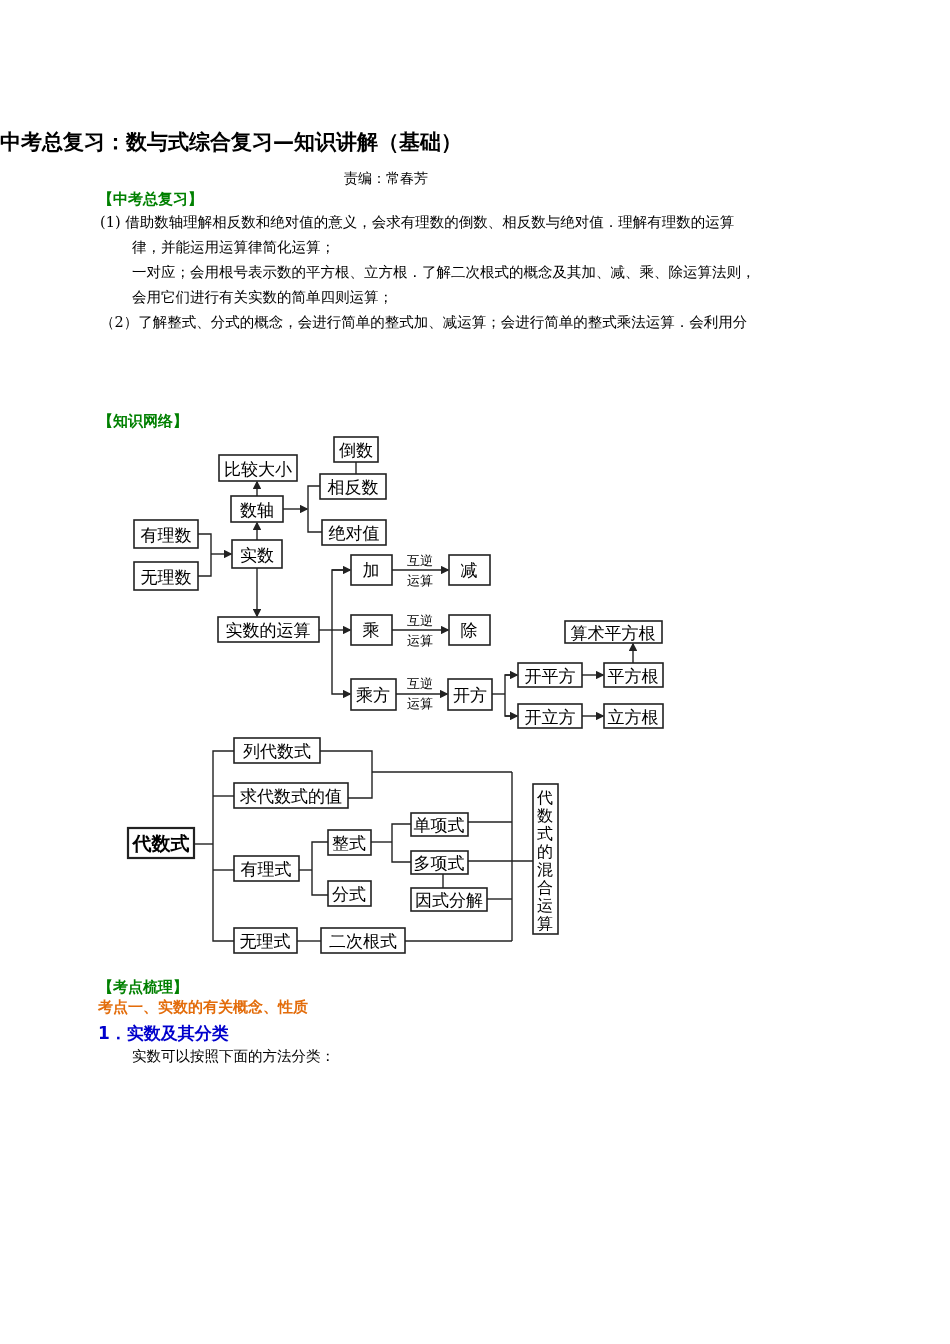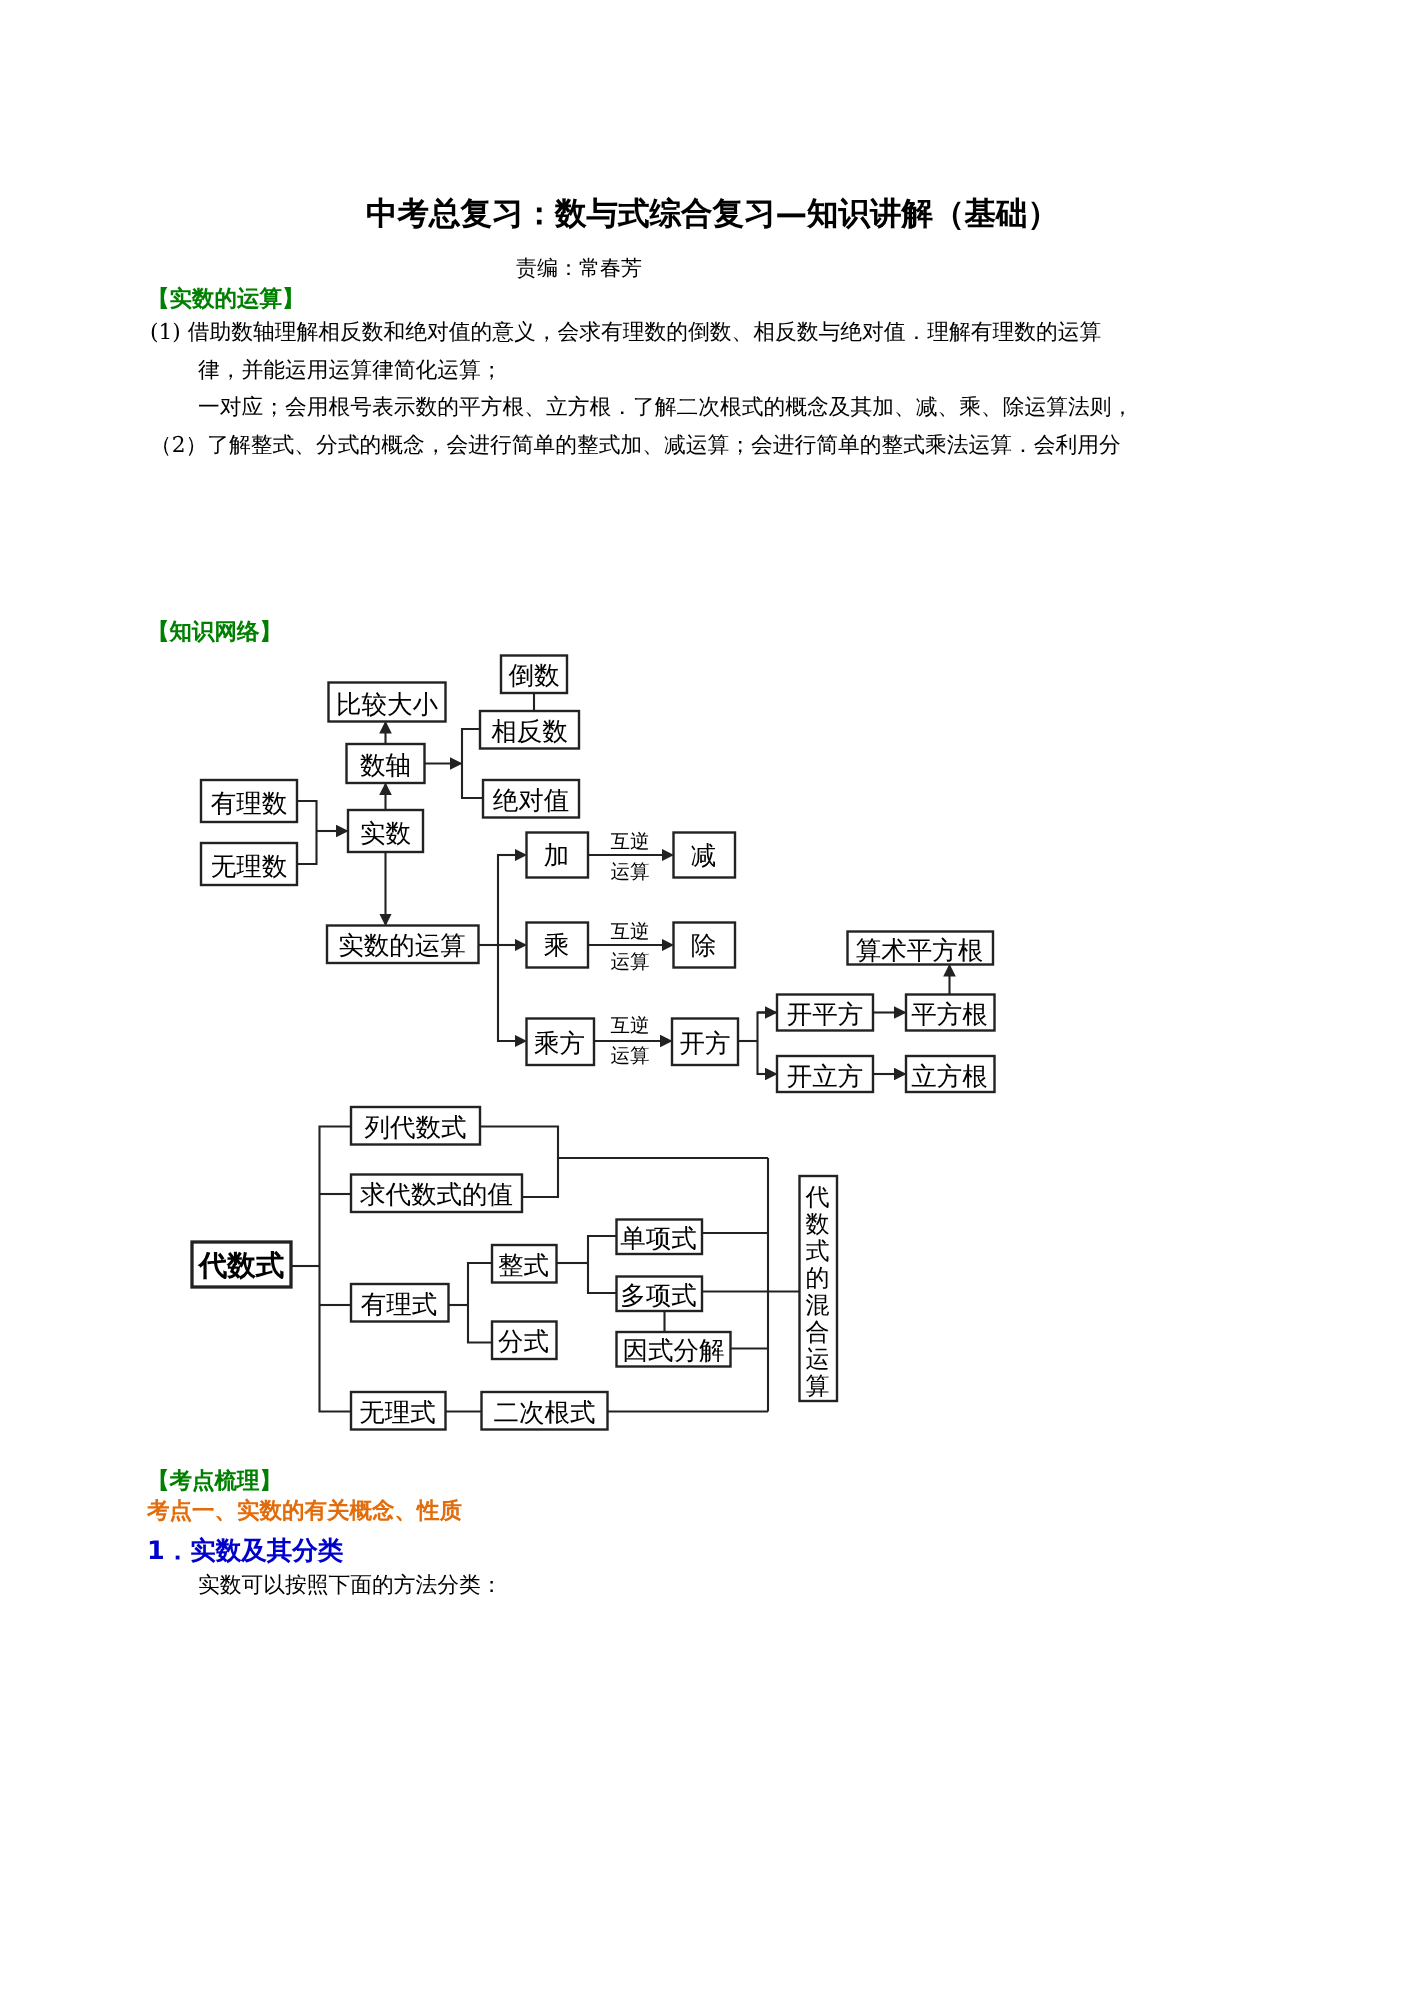--- a/index.html
+++ b/index.html
@@ -1,43 +1,44 @@
 <!DOCTYPE html>
 <html><head>
 <meta charset="utf-8">
 <style>
   html, body { margin: 0; padding: 0; background: #ffffff; }
   body { width: 950px; height: 1344px; position: relative; overflow: hidden;
          font-family: "DejaVu Serif", "Liberation Serif", serif; color: #000; }
-  .title { position: absolute; left: 0; width: 950px; top: 128px; text-align: center;
+  .title { position: absolute; left: 0; width: 950px; top: 128px; 
            font-family: "DejaVu Sans", "Liberation Sans", sans-serif; font-weight: bold; font-size: 21px; }
   .editor { position: absolute; left: 0; width: 772px; top: 170px; text-align: center; font-size: 14px; }
   .green { color: #008000; font-weight: bold; font-size: 15px; font-family: "DejaVu Sans", "Liberation Sans", sans-serif; position: absolute; left: 98px; }
   .req { position: absolute; left: 100px; width: 770px; font-size: 14.5px; line-height: 25px; }
   .req .line { white-space: nowrap; }
   .req .indent { padding-left: 32px; }
   .orange { position: absolute; left: 98px; top: 998px; color: #e36c0a; font-weight: bold; font-size: 15px;
             font-family: "DejaVu Sans", "Liberation Sans", sans-serif; }
   .blue { position: absolute; left: 98px; top: 1022px; color: #0000cc; font-weight: bold; font-size: 17px;
           font-family: "DejaVu Sans", "Liberation Sans", sans-serif; }
   .para { position: absolute; left: 132px; top: 1047px; font-size: 14.5px; }
   svg text { font-family: "DejaVu Sans", "Liberation Sans", sans-serif; }
   .diagram { position: absolute; left: 0; top: 0; }
 </style>
 </head>
 <body>
 
 <div class="title">中考总复习：数与式综合复习—知识讲解（基础）</div>
 <div class="editor">责编：常春芳</div>
 
-<div class="green" style="top:190px;">【实数的运算】</div>
+<div class="green" style="top:190px;">【中考总复习】</div>
 <div class="req" style="top:210px;">
   <div class="line">(1) 借助数轴理解相反数和绝对值的意义，会求有理数的倒数、相反数与绝对值．理解有理数的运算</div>
   <div class="line indent">律，并能运用运算律简化运算；</div>
   <div class="line indent">一对应；会用根号表示数的平方根、立方根．了解二次根式的概念及其加、减、乘、除运算法则，</div>
+  <div class="line indent">会用它们进行有关实数的简单四则运算；</div>
   <div class="line">（2）了解整式、分式的概念，会进行简单的整式加、减运算；会进行简单的整式乘法运算．会利用分</div>
 </div>
 
 <div class="green" style="top:412px;">【知识网络】</div>
 
 <svg class="diagram" width="950" height="980">
   <defs>
     <marker id="arr" markerWidth="6" markerHeight="6" refX="5" refY="3" orient="auto">
       <path d="M0,0 L6,3 L0,6 z" fill="#222"></path>
     </marker>

